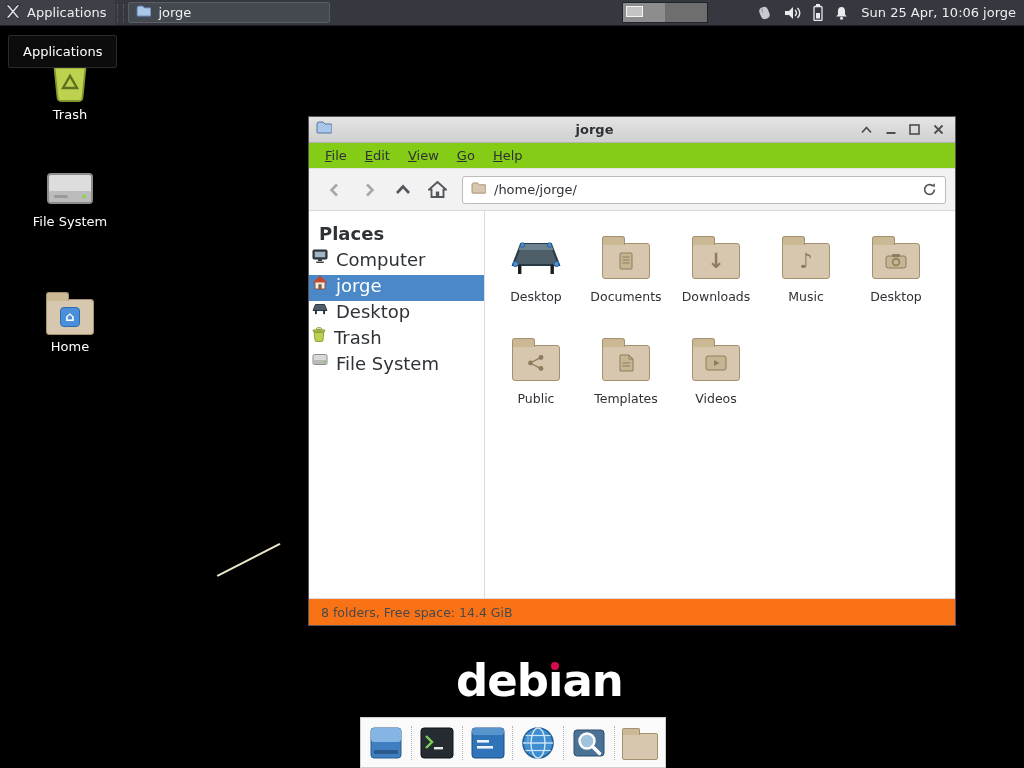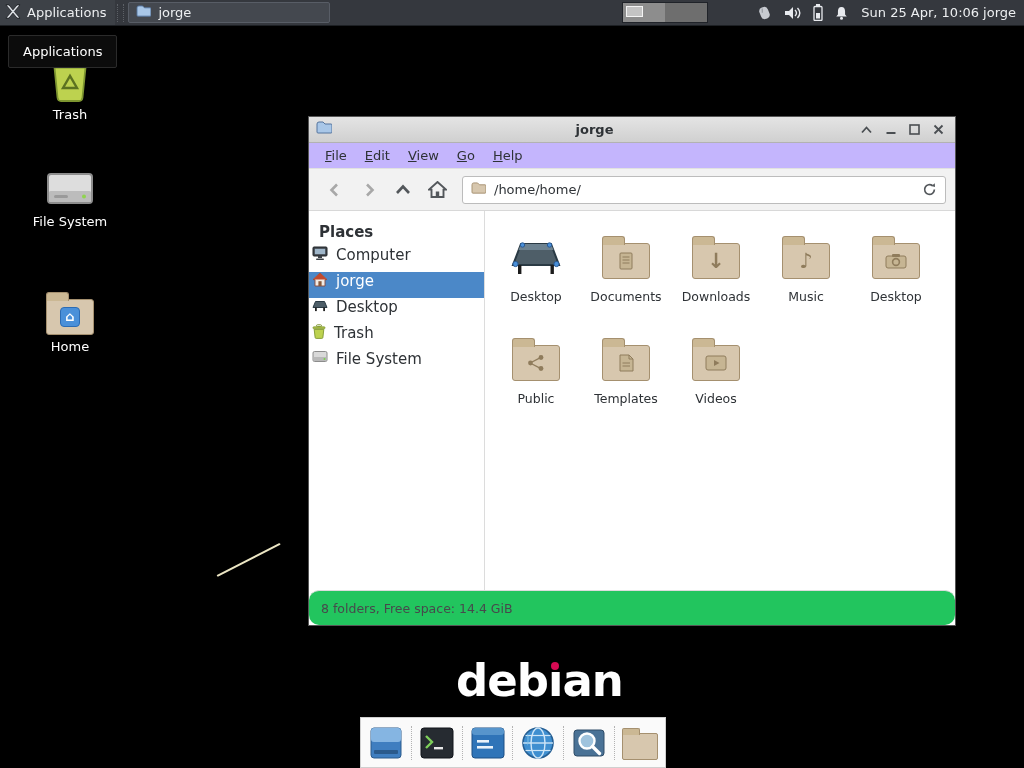--- a/index.html
+++ b/index.html
@@ -58,48 +58,48 @@
     position:absolute; left:308px; top:116px; width:648px; height:510px; z-index:10;
     background:#fff; border:1px solid #565656; box-shadow:0 4px 18px rgba(0,0,0,.65);
     display:flex; flex-direction:column;
   }
   .titlebar { height:26px; background:linear-gradient(#e4e4e4,#d0d0d0); border-bottom:1px solid #b2b2b2;
     display:flex; align-items:center; padding:0 7px; flex:none; }
   .titlebar .title { flex:1; text-align:center; font-weight:bold; font-size:13px; color:#2e3236; }
   .controls { display:flex; align-items:center; gap:5px; }
   .ctl { width:19px; height:18px; display:flex; align-items:center; justify-content:center; }
 
-  .menubar { height:26px; background:#c4b5fd; border-bottom:1px solid #e1e1e1; display:flex; align-items:center;
+  .menubar { height:26px; background:#84cc16; border-bottom:1px solid #e1e1e1; display:flex; align-items:center;
     padding-left:7px; font-size:13px; color:#2e3236; flex:none; }
   .menu-item { display:inline-block; padding:4px 9px; }
   .menu-item::first-letter { text-decoration:underline; }
 
   .toolbar { height:42px; background:#f2f2f2; border-bottom:1px solid #d8d8d8; display:flex; align-items:center;
     padding:0 9px; flex:none; }
   .tool-btn { width:34px; height:30px; display:flex; align-items:center; justify-content:center; }
   .pathbar { flex:1; height:28px; margin-left:8px; background:#fff; border:1px solid #bcbcbc; border-radius:3px;
     display:flex; align-items:center; gap:8px; padding:0 8px; font-size:13px; color:#2e3236; }
   .pathbar .reload { margin-left:auto; display:flex; }
 
   .wbody { flex:1; display:flex; min-height:0; }
   .sidebar { width:176px; flex:none; background:#fff; border-right:1px solid #dcdcdc; padding-top:6px;
-    font-size:15px; color:#2e3236; }
+    font-size:18px; color:#2e3236; }
   .side-header { font-weight:bold; padding:6px 10px 5px 10px; }
   .side-item { display:flex; align-items:flex-start; gap:8px; height:26px; padding-left:3px; }
   .side-item.selected { background:#4b88c8; color:#fff; }
   .side-item svg { flex:none; }
 
   .main { flex:1; background:#fff; padding:14px 0 0 6px; display:flex; flex-wrap:wrap; align-content:flex-start; }
   .fitem { width:90px; height:102px; display:flex; flex-direction:column; align-items:center;
     font-size:12.5px; color:#2e3236; }
   .fitem .icwrap { height:62px; display:flex; align-items:center; justify-content:center; }
   .fitem .flabel { margin-top:2px; }
 
-  .statusbar { height:35px; background:#22c55e; border-top:1px solid #dcdcdc; display:flex; align-items:center;
-    padding:0 12px; font-size:12.5px; color:#47494c; flex:none;border-radius:10px; }
+  .statusbar { height:27px; background:#f97316; border-top:1px solid #dcdcdc; display:flex; align-items:center;
+    padding:0 12px; font-size:12.5px; color:#47494c; flex:none; }
 
   
   .debian-logo { position:absolute; left:456px; top:658px; color:#fff; font-size:45px; font-weight:bold;
     letter-spacing:-1px; line-height:1; z-index:5; }
   .debian-logo .idot { position:relative; display:inline-block; }
   .debian-logo .idot::after { content:""; position:absolute; left:50%; transform:translateX(-50%);
     top:4px; width:8px; height:8px; border-radius:50%; background:#d70a53; }
 
   
   .cursor-line { position:absolute; left:217px; top:575px; width:71px; height:2px; background:#ece6c4;
@@ -279,21 +279,21 @@
           <path d="M9.5 1 L18 8.6 L15.5 8.6 L15.5 16 L3.5 16 L3.5 8.6 L1 8.6 Z" fill="none" stroke="#53575b" stroke-width="1.9"></path>
           <rect x="7.8" y="10.5" width="3.4" height="5.5" fill="#53575b"></rect>
         </svg>
     </span>
     <div class="pathbar">
       <span>
         <svg width="15" height="13" viewBox="0 0 16 14">
             <path d="M1 3 q0-2 2-2 h4 l2 2 h6 q1 0 1 1 v7 q0 1-1 1 H2 q-1 0-1-1 Z" fill="#d7c7ae" stroke="#a5906f"></path>
           </svg>
       </span>
-      <span>/home/home/</span>
+      <span>/home/jorge/</span>
       <span class="reload">
         <svg width="15" height="15" viewBox="0 0 16 16">
             <path d="M13.2 8 a5.2 5.2 0 1 1 -1.9-4" stroke="#53575b" stroke-width="1.8" fill="none"></path>
             <path d="M13.6 1.2 L13.9 5.2 L10.1 4.2 Z" fill="#53575b"></path>
           </svg>
       </span>
     </div>
   </div>
 
   <div class="wbody">

